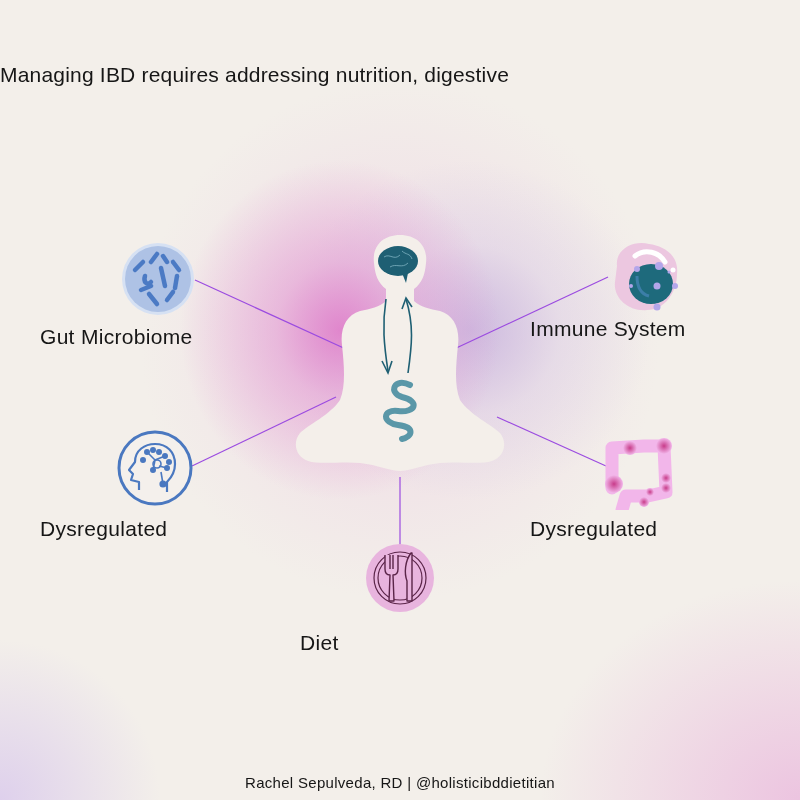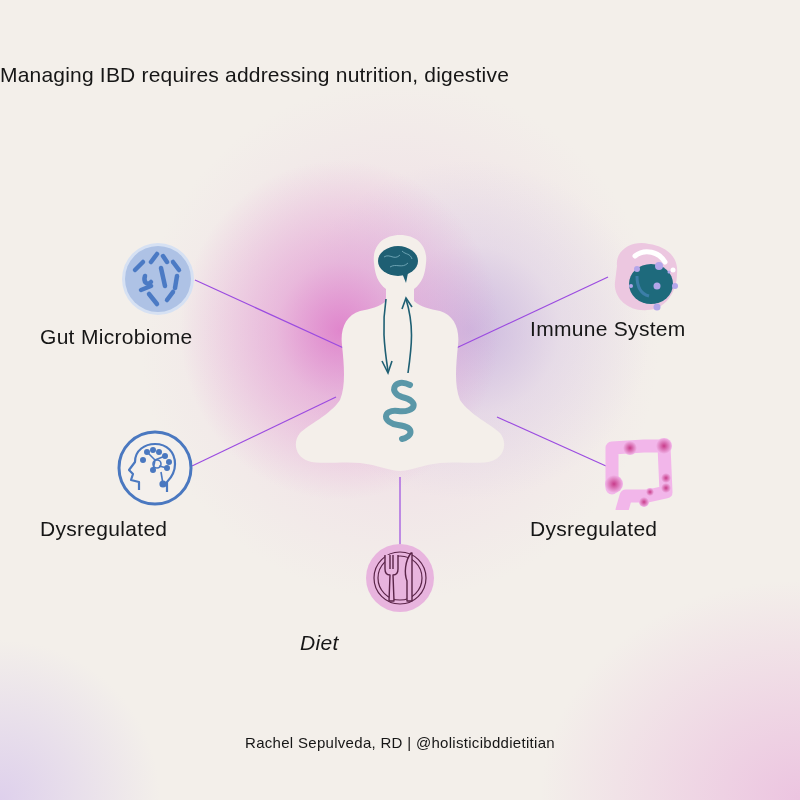--- a/index.html
+++ b/index.html
@@ -19,21 +19,21 @@
     position: absolute; left: 0; top: 60px; width: 800px;
     text-align: left; font-size: 21px; line-height: 30px; letter-spacing: 0.2px;
   }
   .connectors { position: absolute; left: 0; top: 0; width: 800px; height: 800px; }
   .figure { position: absolute; left: 290px; top: 225px; width: 220px; height: 260px; }
   .node-icon { position: absolute; }
   .node-label {
     position: absolute; font-size: 21px; line-height: 30px; letter-spacing: 0.3px;
   }
   .footer {
-    position: absolute; left: 0; top: 734px; width: 800px; text-align: center;
+    position: absolute; left: 0; top: 774px; width: 800px; text-align: center;
     font-size: 15px; letter-spacing: 0.3px;
   }
 </style>
 </head>
 <body>
 
 <div class="headline">
   <div>Managing IBD requires addressing nutrition, digestive</div>
 </div>
 
@@ -149,15 +149,15 @@
 </svg>
 <div class="node-label" style="left:530px; top:514px; width:230px;">Dysregulated</div>
 
 <svg class="node-icon" style="left:365px; top:543px; width:70px; height:70px;" viewBox="0 0 70 70">
   <circle cx="35" cy="35" r="34" fill="#e8b4de"></circle>
   <circle cx="35" cy="35" r="26" fill="none" stroke="#5a2448" stroke-width="1.2"></circle>
   <circle cx="35" cy="35" r="22" fill="none" stroke="#5a2448" stroke-width="1.2"></circle>
   <path d="M20 12 L20 26 C20 30 22 32 25 32 L24 58 L29 58 L28 32 C31 32 33 30 33 26 L33 12 M25 12 L25 26 M28 12 L28 26" stroke="#5a2448" stroke-width="1.4" fill="#e8b4de" stroke-linejoin="round"></path>
   <path d="M46 10 C40 18 39 30 42 38 L42 58 L47 58 L47 10 Z" stroke="#5a2448" stroke-width="1.4" fill="#e8b4de" stroke-linejoin="round"></path>
 </svg>
-<div class="node-label" style="left:300px; top:628px; width:200px;font-style:italic;">Diet</div>
+<div class="node-label" style="left:300px; top:628px; width:200px;">Diet</div>
 
 <div class="footer">Rachel Sepulveda, RD | @holisticibddietitian</div>
 
 </body></html>

